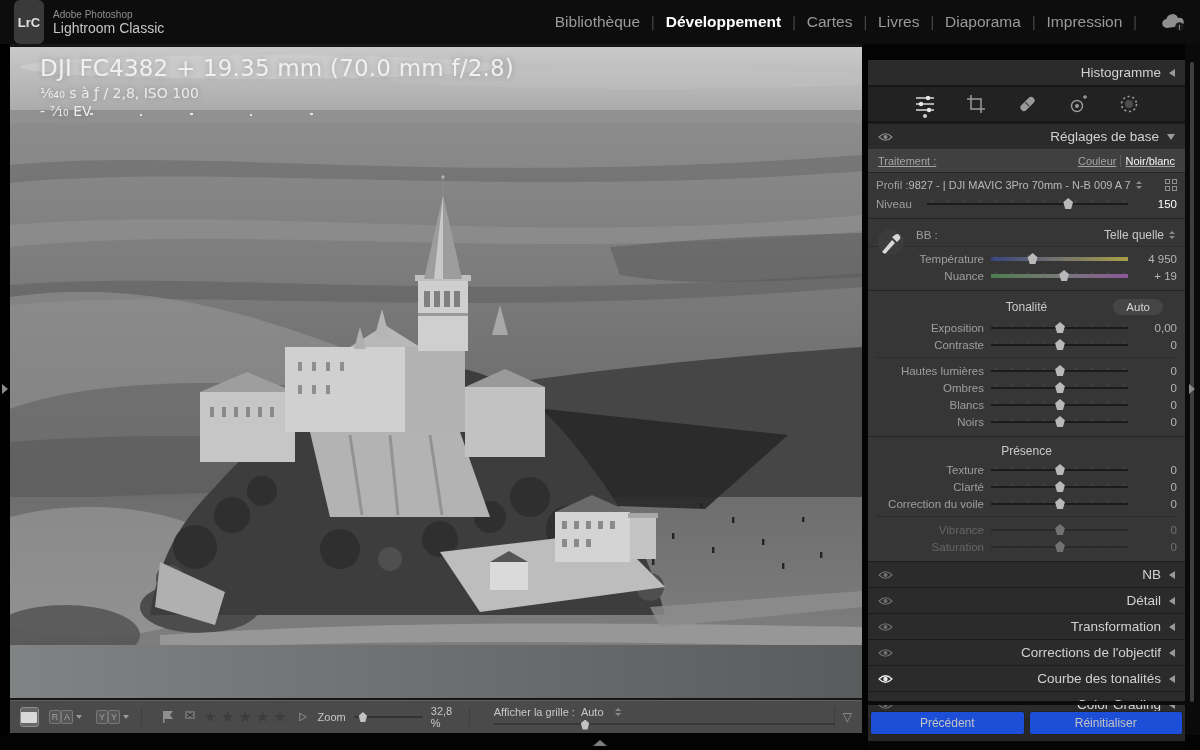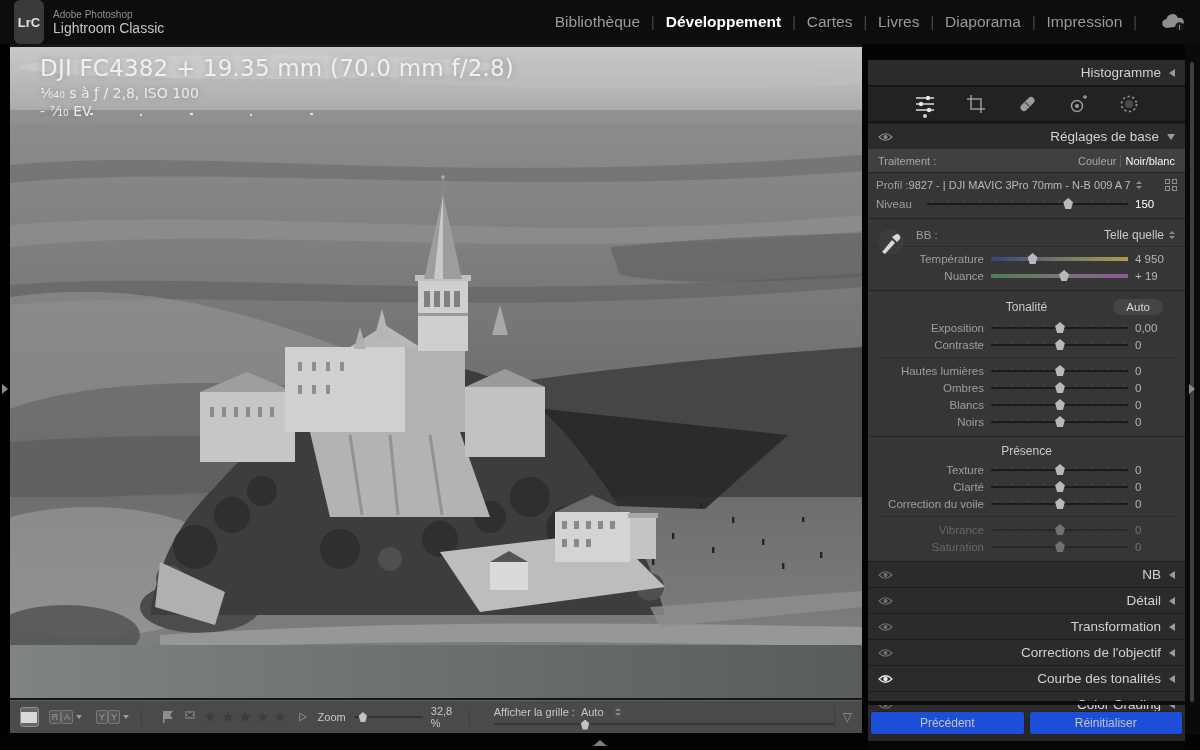--- a/index.html
+++ b/index.html
@@ -64,38 +64,38 @@
   .tri-down { width:0; height:0; border-left:4px solid transparent; border-right:4px solid transparent; border-top:6px solid #9a9a9a; margin-left:8px; }
 
   .toolstrip { height:36px; background:#222222; border-bottom:2px solid #161616; display:flex; align-items:center; justify-content:center; gap:27px; }
   .tool { position:relative; width:24px; height:26px; display:flex; align-items:center; justify-content:center; }
   .tool.active::after { content:""; position:absolute; bottom:-1px; left:50%; margin-left:-2px; width:4px; height:4px; border-radius:50%; background:#cfcfcf; }
 
   .sechead { height:26px; border-top:1px solid #1d1d1d; display:flex; align-items:center; padding:0 10px; background:#2b2b2b; }
   .sechead .title { margin-left:auto; color:#d2d2d2; font-size:13.5px; }
   .eye { display:flex; align-items:center; }
 
-  .treat-row { height:23px; background:#404040; display:flex; align-items:center; padding:0 10px; color:#a5a5a5; font-size:11px; }
+  .treat-row { height:23px; background:#404040; display:flex; align-items:center; padding:0 10px; color:#a5a5a5; font-size:11px;text-decoration:underline; }
   .treat-right { margin-left:auto; display:flex; align-items:center; gap:4px; }
   .treat-sep { width:1px; height:12px; background:#5c5c5c; }
   .treat-active { color:#f7f7f7; }
 
   .box { background:#363636; border-top:1px solid #242424; padding:4px 0 6px; }
   .profile-row { display:flex; align-items:center; padding:2px 8px 4px; color:#9f9f9f; }
   .profile-val { color:#b9b9b9; white-space:nowrap; overflow:hidden; font-size:11px; }
   .grid-icon { margin-left:auto; display:grid; grid-template-columns:5px 5px; grid-template-rows:5px 5px; gap:2px; }
   .grid-icon span { border:1px solid #8f8f8f; }
   .updown { display:inline-flex; flex-direction:column; gap:2px; margin-left:5px; }
   .updown i { width:0; height:0; border-left:3px solid transparent; border-right:3px solid transparent; }
   .updown i.u { border-bottom:3px solid #8a8a8a; }
   .updown i.d { border-top:3px solid #8a8a8a; }
 
   .srow { display:flex; align-items:center; height:17px; padding:0 8px; gap:7px; }
   .slabel { width:108px; text-align:right; color:#9f9f9f; font-size:11.5px; white-space:nowrap; }
-  .sval { width:42px; color:#b5b5b5; font-size:11.5px; }
+  .sval { width:42px; text-align:right; color:#b5b5b5; font-size:11.5px; }
   .sval.white { color:#ffffff; }
   .strack { position:relative; flex:1; height:13px; }
   .strack::before { content:""; position:absolute; left:0; right:0; top:6px; height:2px; background:#1b1b1b; }
   .ticks { position:absolute; left:4px; right:4px; top:3px; height:3px; background:repeating-linear-gradient(90deg,#5a5a5a 0 1px,transparent 1px 16px); opacity:.55; }
   .knob { position:absolute; top:1px; width:13px; height:11px; background:#b9b9b9; clip-path:polygon(50% 0%,88% 38%,72% 100%,28% 100%,12% 38%); }
   .grad-temp::before { background:linear-gradient(90deg,#36457e,#707070 45%,#a89f45); height:4px; top:5px; }
   .grad-tint::before { background:linear-gradient(90deg,#4e7d4e,#787878 50%,#8a5899); height:4px; top:5px; }
   .disabled { opacity:.45; }
 
   .bb-box { position:relative; }

